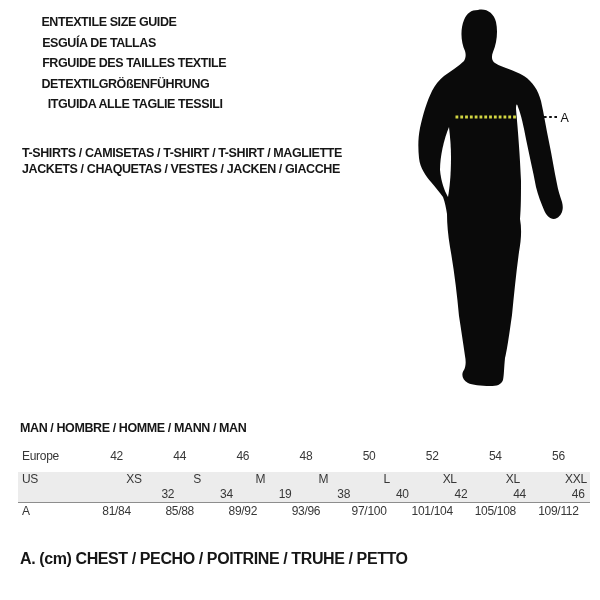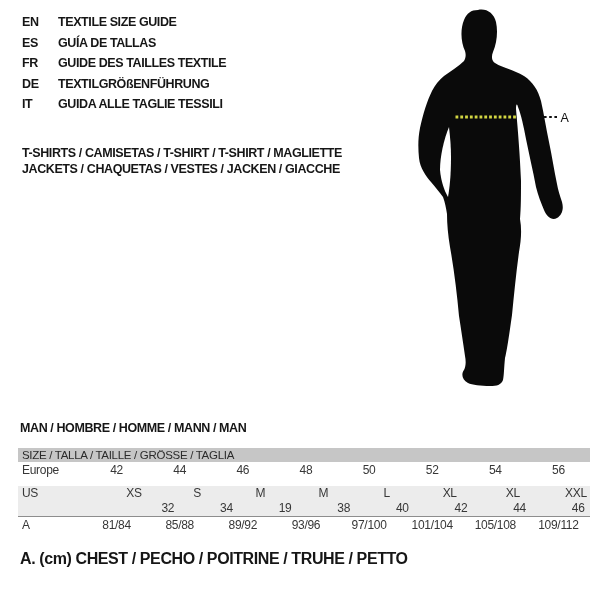--- a/index.html
+++ b/index.html
@@ -1,21 +1,21 @@
 <!DOCTYPE html>
 <html><head>
 <meta charset="utf-8">
 <style>
   html,body{margin:0;padding:0;}
   body{
     width:600px;height:600px;background:#ffffff;
     font-family:"Liberation Sans",sans-serif;color:#161616;
     position:relative;overflow:hidden;
   }
-  .lang-list{position:absolute;left:22px;top:12px;font-weight:bold;font-size:12.5px;letter-spacing:-0.4px;}
+  .lang-list{position:absolute;left:22px;top:12px;font-weight:bold;font-size:12.5px;letter-spacing:-0.4px;text-align:right;}
   .lang-row{display:flex;line-height:20.6px;}
   .lang-code{width:36px;flex:0 0 36px;}
   .categories{position:absolute;left:22px;top:109px;font-weight:bold;font-size:12.5px;letter-spacing:-0.4px;line-height:16.4px;margin-top:36px;}
   .figure-wrap{position:absolute;left:400px;top:0;width:200px;height:410px;}
   .section-title{position:absolute;left:20px;top:421px;font-weight:bold;font-size:12.5px;letter-spacing:-0.4px;}
   .size-table{position:absolute;left:18px;top:448px;width:572px;font-size:12px;letter-spacing:-0.3px;color:#373737;}
   .thead{background:#c6c6c6;height:14px;line-height:14px;padding-left:4px;font-size:11.5px;color:#2b2b2b;}
   .trow{display:flex;height:24px;line-height:16px;}
   .trow.shaded{background:#ececec;height:15px;line-height:15px;gap:35px;}
   .trow.sep{border-bottom:1px solid #8d8d8d;padding-left:36px;}
@@ -103,21 +103,20 @@
                C 451,146 450,136 449,127 Z"></path>
       <line x1="455.5" y1="117" x2="516.5" y2="117" stroke-width="3" stroke-dasharray="2.8 2" stroke="#d2d643"></line>
       <line x1="544" y1="117" x2="557.5" y2="117" stroke-width="2" stroke-dasharray="2.6 2.6" stroke="#111111"></line>
       <text x="560.5" y="122" font-size="12.5" fill="#111111" font-family="Liberation Sans, sans-serif">A</text>
     </svg>
   </div>
 
   <div class="section-title">MAN / HOMBRE / HOMME / MANN / MAN</div>
 
   <div class="size-table">
-    <div class="thead">SIZE / TALLA / TAILLE / GRÖSSE / TAGLIA</div>
 
     <div class="trow">
       <span class="tlabel">Europe</span>
       <span class="tcell">42</span>
       <span class="tcell">44</span>
       <span class="tcell">46</span>
       <span class="tcell">48</span>
       <span class="tcell">50</span>
       <span class="tcell">52</span>
       <span class="tcell">54</span>

